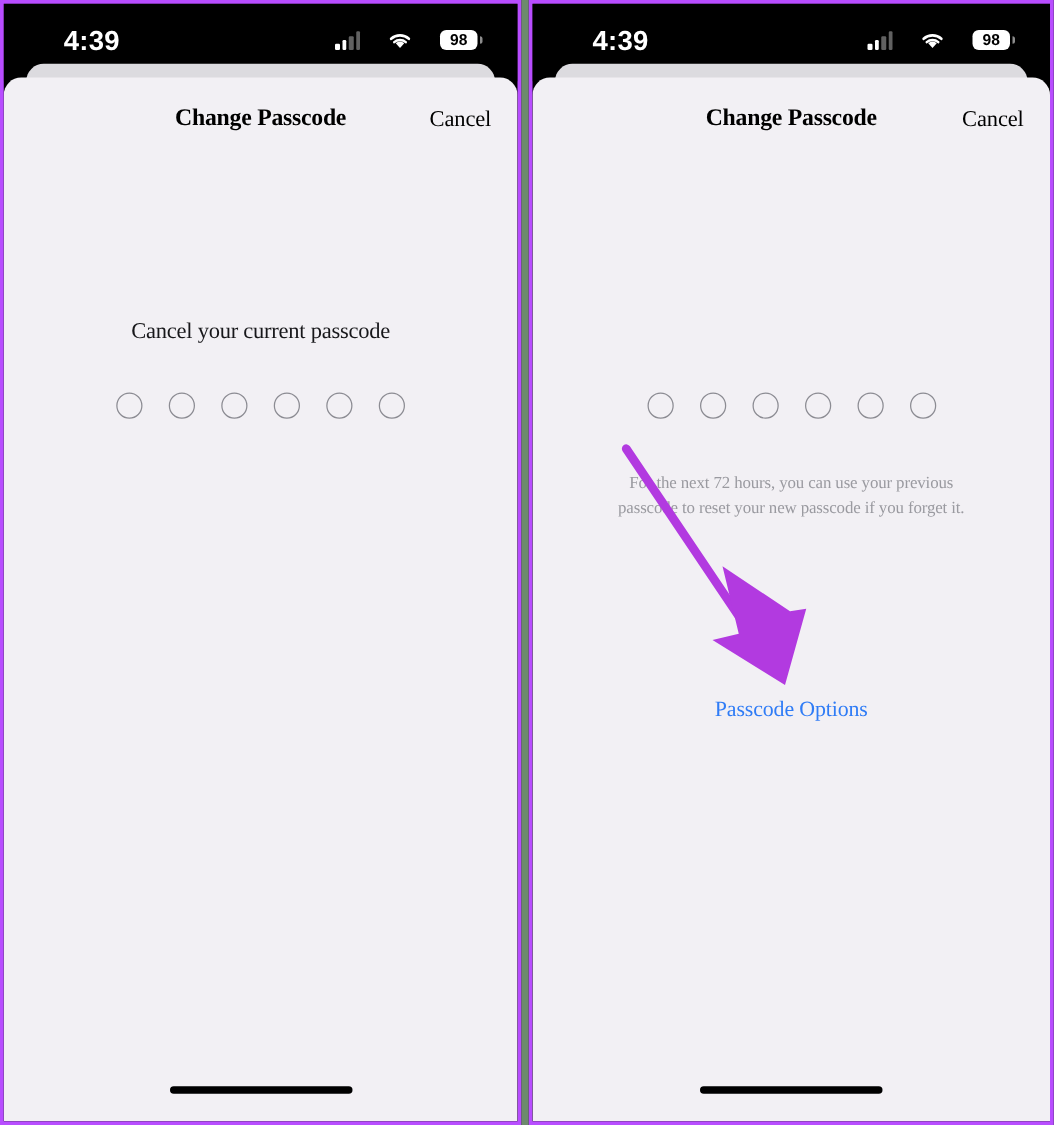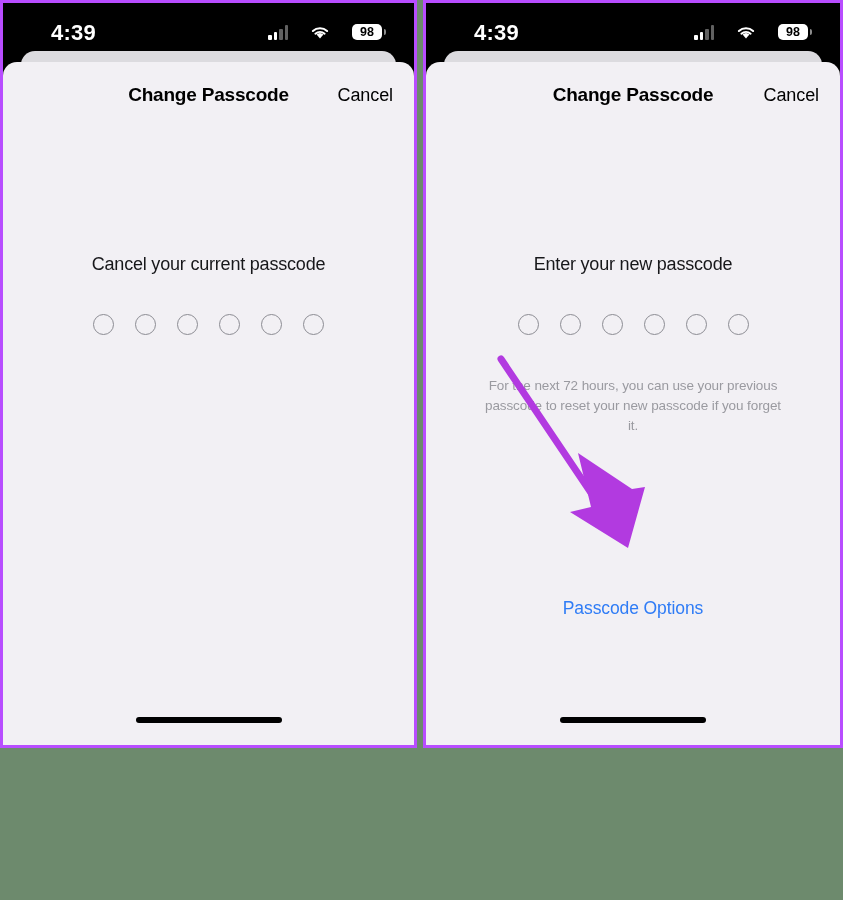--- a/index.html
+++ b/index.html
@@ -17,21 +17,21 @@
     position: relative;
     width: 843px;
     height: 900px;
     display: flex;
     background: #6d8a6d;
   }
 
   
   .panel {
     position: relative;
-    height: 748px;
+    height: 900px;
     box-sizing: border-box;
     border: 3px solid #b84dff;
     background: #000000;
     overflow: hidden;
   }
   .panel.left  { width: 417px; }
   .panel.right { width: 420px; margin-left: 6px; }
 
   
   .statusbar {
@@ -109,20 +109,21 @@
     border-radius: 14px 14px 0 0;
   }
   .sheet {
     position: absolute;
     left: 0;
     right: 0;
     top: 59px;
     bottom: 0;
     background: #f2f0f4;
     border-radius: 14px 14px 0 0;
+    font-family: Liberation Serif, serif;
   }
 
   
   .sheet-header {
     position: relative;
     height: 72px;
   }
   .sheet-title {
     position: absolute;
     left: 0;
@@ -188,21 +189,20 @@
   .options-link {
     position: absolute;
     left: 0;
     right: 0;
     top: 495px;
     text-align: center;
     font-size: 17.5px;
     color: #2f7cf6;
     letter-spacing: -0.1px;
     cursor: pointer;
-    margin-top: 41px;
   }
 
   
   .home-indicator {
     position: absolute;
     bottom: 22px;
     left: 50%;
     transform: translateX(-50%);
     width: 146px;
     height: 6px;
@@ -299,21 +299,20 @@
     </div>
 
     <div class="sheet-back"></div>
 
     <div class="sheet">
       <div class="sheet-header">
         <div class="sheet-title">Change Passcode</div>
         <div class="cancel-btn">Cancel</div>
       </div>
 
-      <div class="prompt">Enter your new passcode</div>
 
       <div class="dots">
         <span class="dot"></span>
         <span class="dot"></span>
         <span class="dot"></span>
         <span class="dot"></span>
         <span class="dot"></span>
         <span class="dot"></span>
       </div>
 

